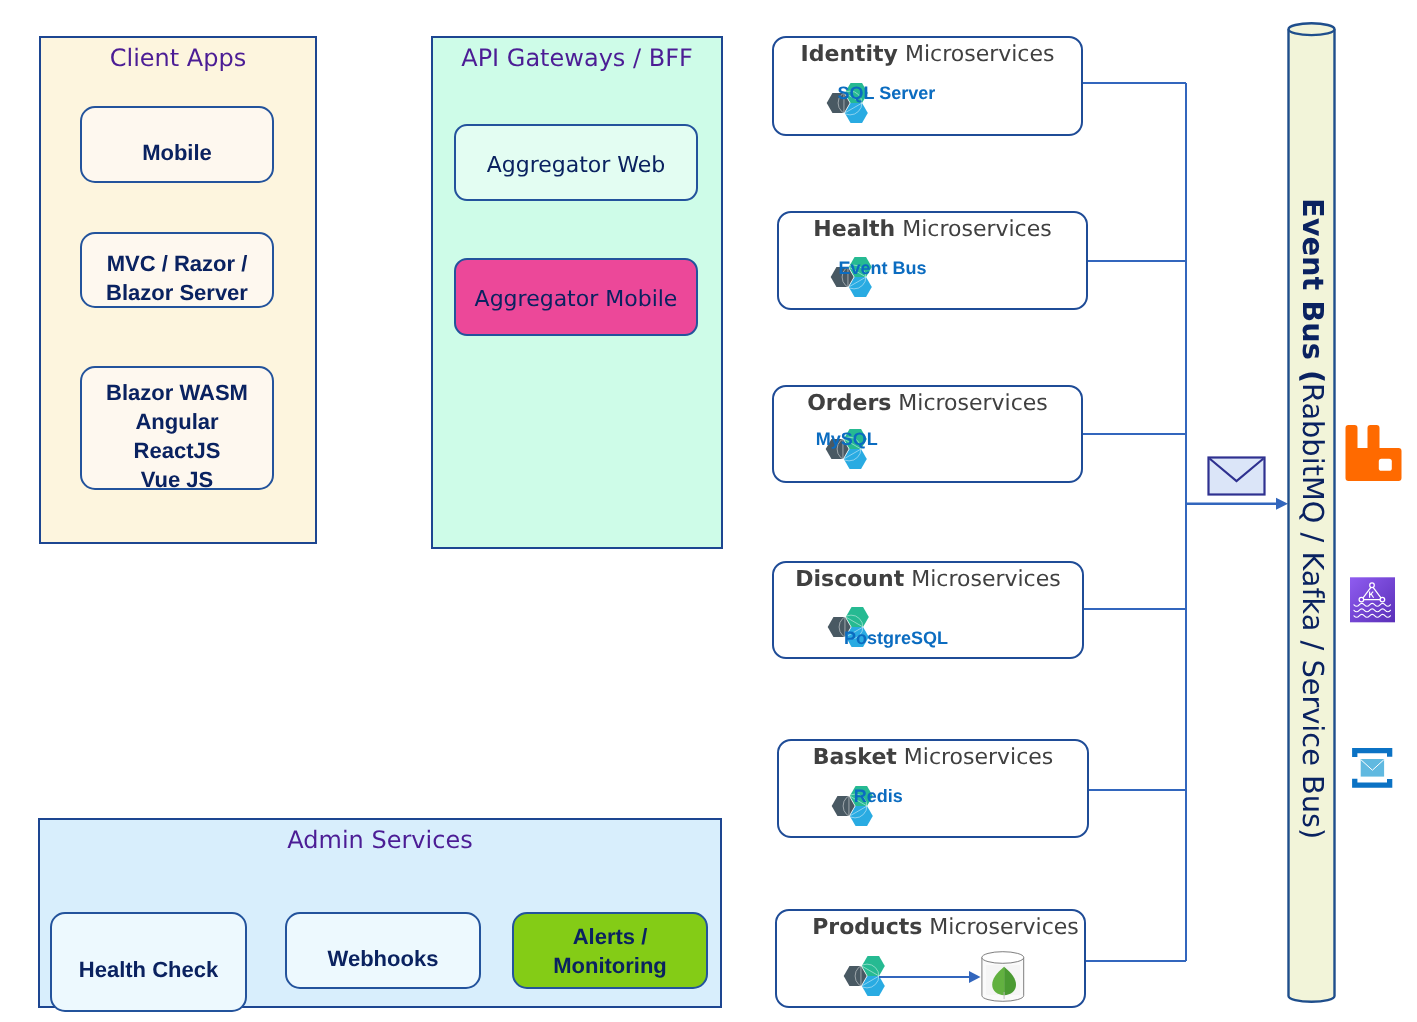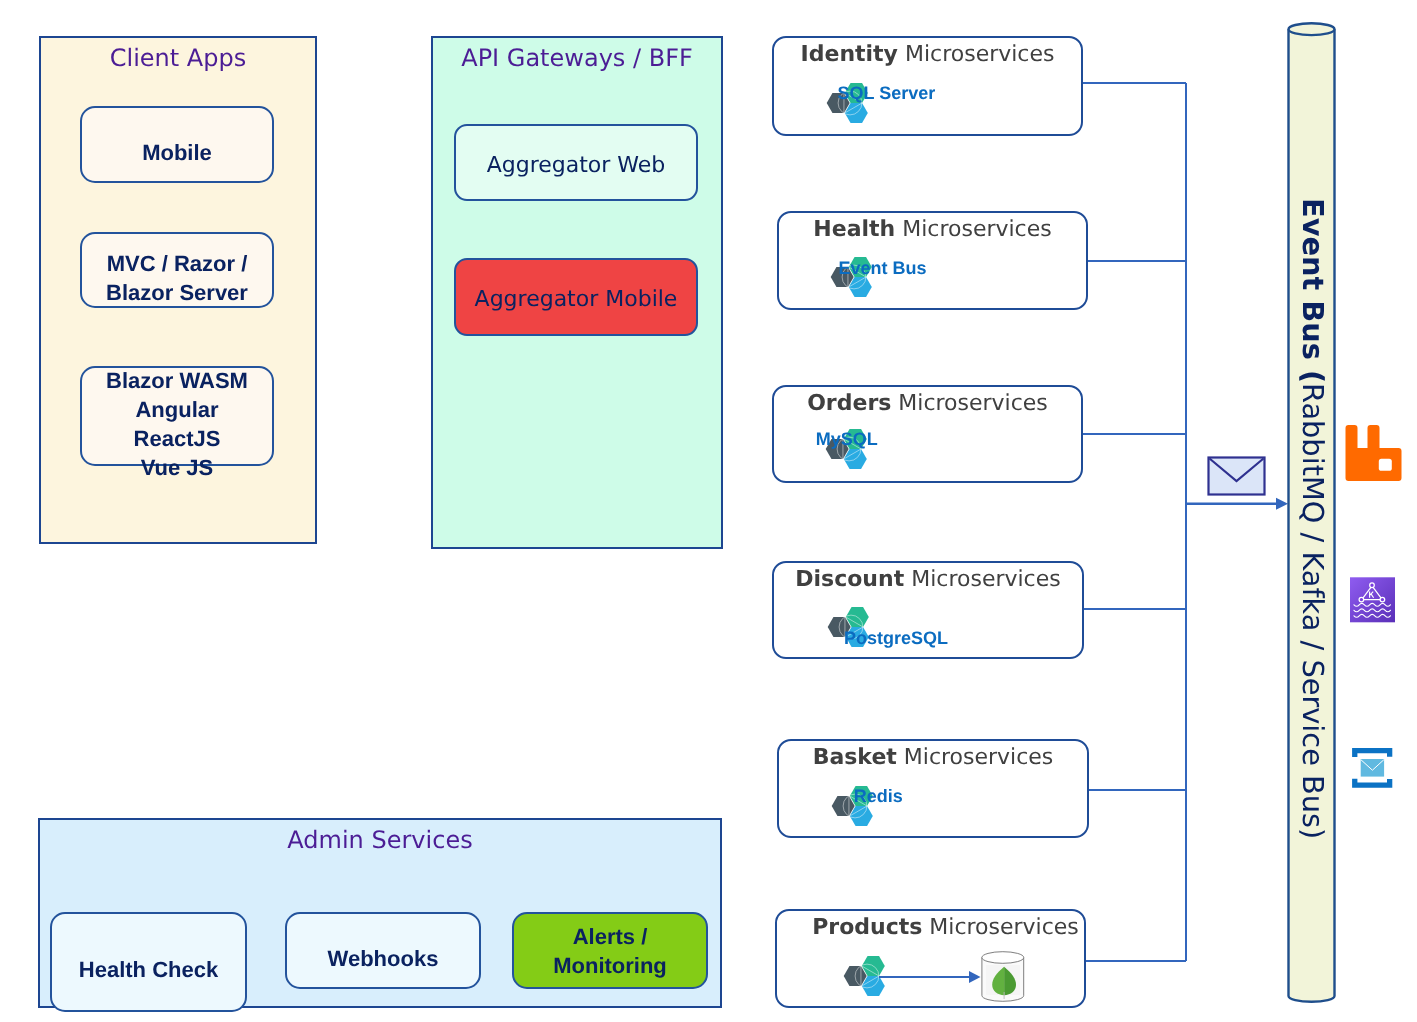--- a/index.html
+++ b/index.html
@@ -44,38 +44,38 @@
   <span>Mobile</span>
 </div>
 
 <div class="card" style="left:80px;top:232px;width:194px;height:76px;background:#fef8ef;font-size:22px;font-weight:bold;line-height:1.33;justify-content:center;">
   <div>
     <span>MVC / Razor /</span>
     <span>Blazor Server</span>
   </div>
 </div>
 
-<div class="card" style="left:80px;top:366px;width:194px;height:100px;background:#fef8ef;font-size:22px;font-weight:bold;line-height:1.33;">
+<div class="card" style="left:80px;top:366px;width:194px;height:124px;background:#fef8ef;font-size:22px;font-weight:bold;line-height:1.33;">
   <div>
     <span>Blazor WASM</span>
     <span>Angular</span>
     <span>ReactJS</span>
     <span>Vue JS</span>
   </div>
 </div>
 
 <div class="group" id="api-gateways" style="left:431px;top:36px;width:292px;height:513px;background:#cefce8;">
   <div class="group-title" style="top:6px;">API Gateways / BFF</div>
 </div>
 
 <div class="card dj" style="border-radius:13px;left:454px;top:124px;width:244px;height:77px;background:#e3fdf2;font-size:22px;font-weight:normal;">
   <span>Aggregator Web</span>
 </div>
 
-<div class="card dj" style="border-radius:13px;left:454px;top:258px;width:244px;height:78px;background:#ef4444;font-size:22px;font-weight:normal;">
+<div class="card dj" style="border-radius:13px;left:454px;top:258px;width:244px;height:78px;background:#ec4899;font-size:22px;font-weight:normal;">
   <span>Aggregator Mobile</span>
 </div>
 
 <div class="group" id="admin-services" style="left:38px;top:818px;width:684px;height:190px;background:#d8eefc;">
   <div class="group-title" style="top:6px;">Admin Services</div>
 </div>
 
 <div class="card" style="left:50px;top:912px;width:197px;height:100px;background:#edf9fe;font-size:22px;font-weight:bold;">
   <span>Health Check</span>
 </div>

